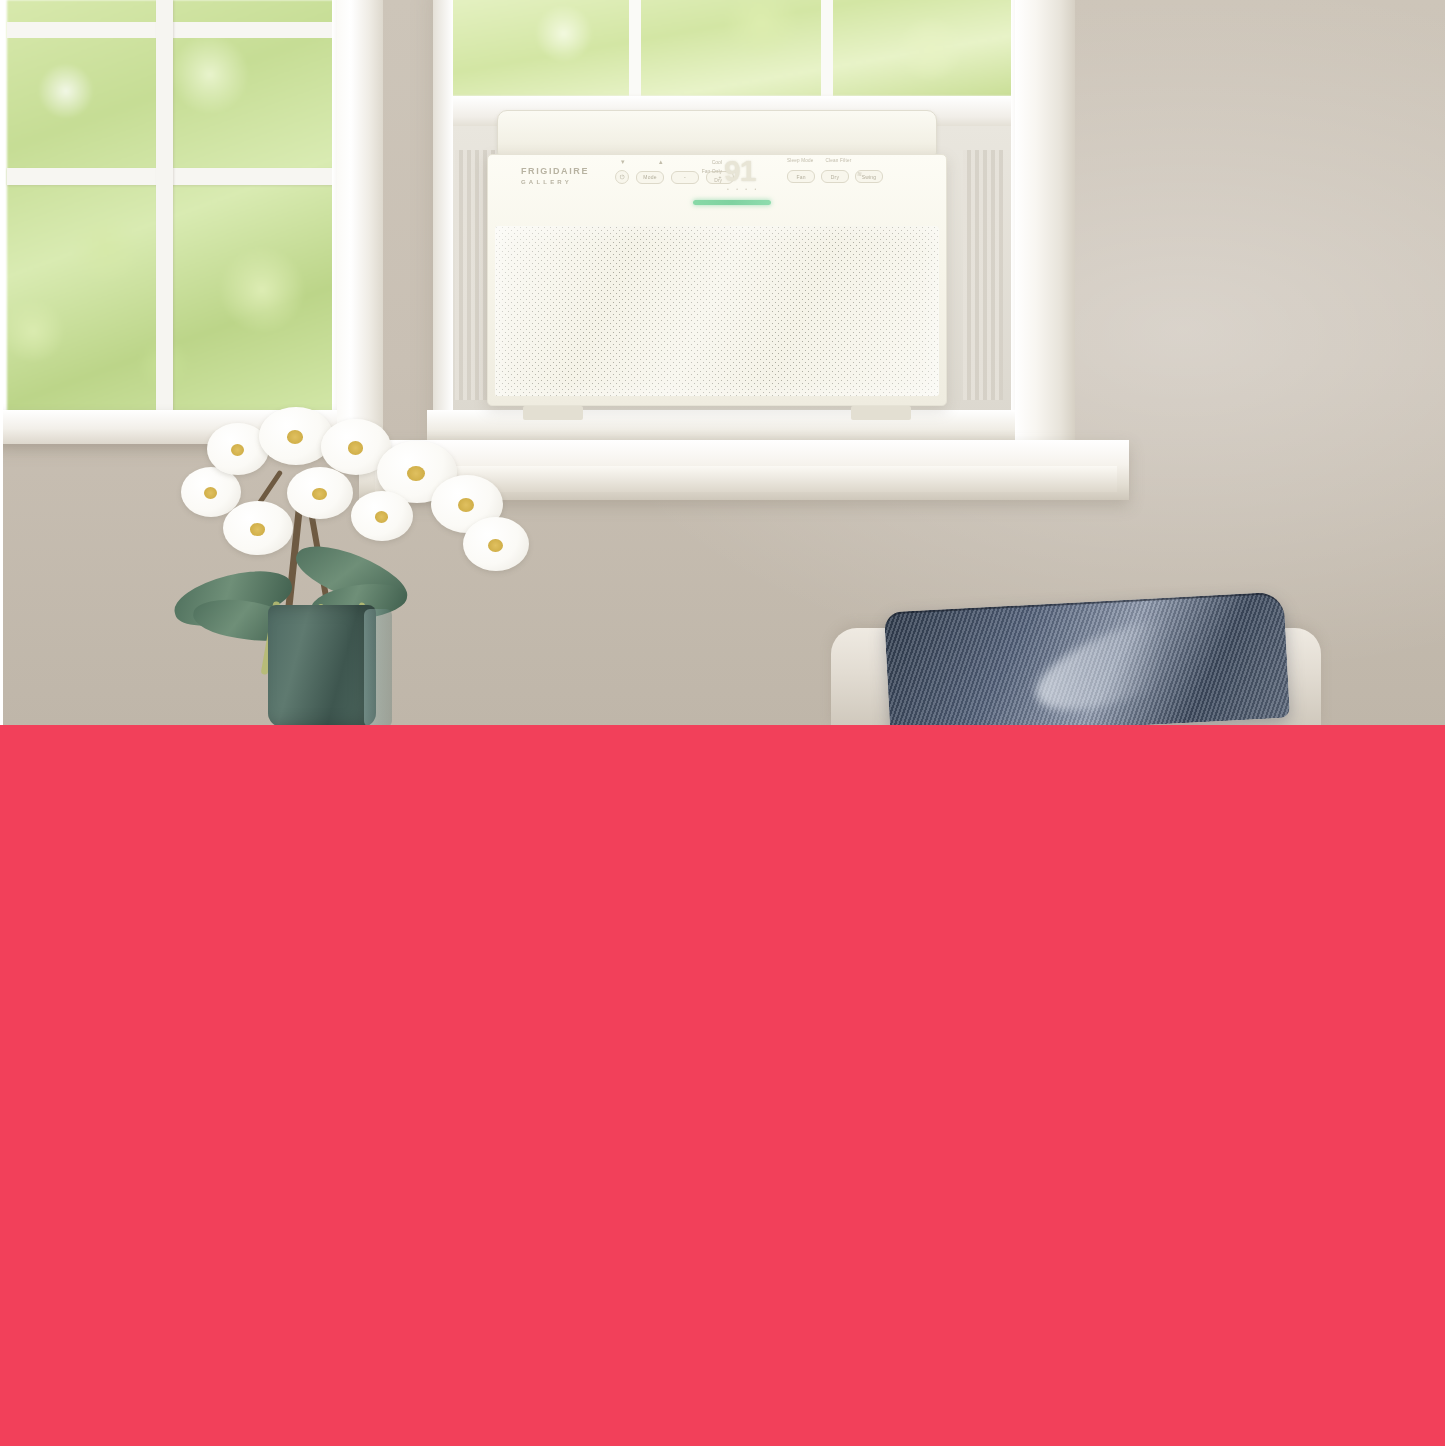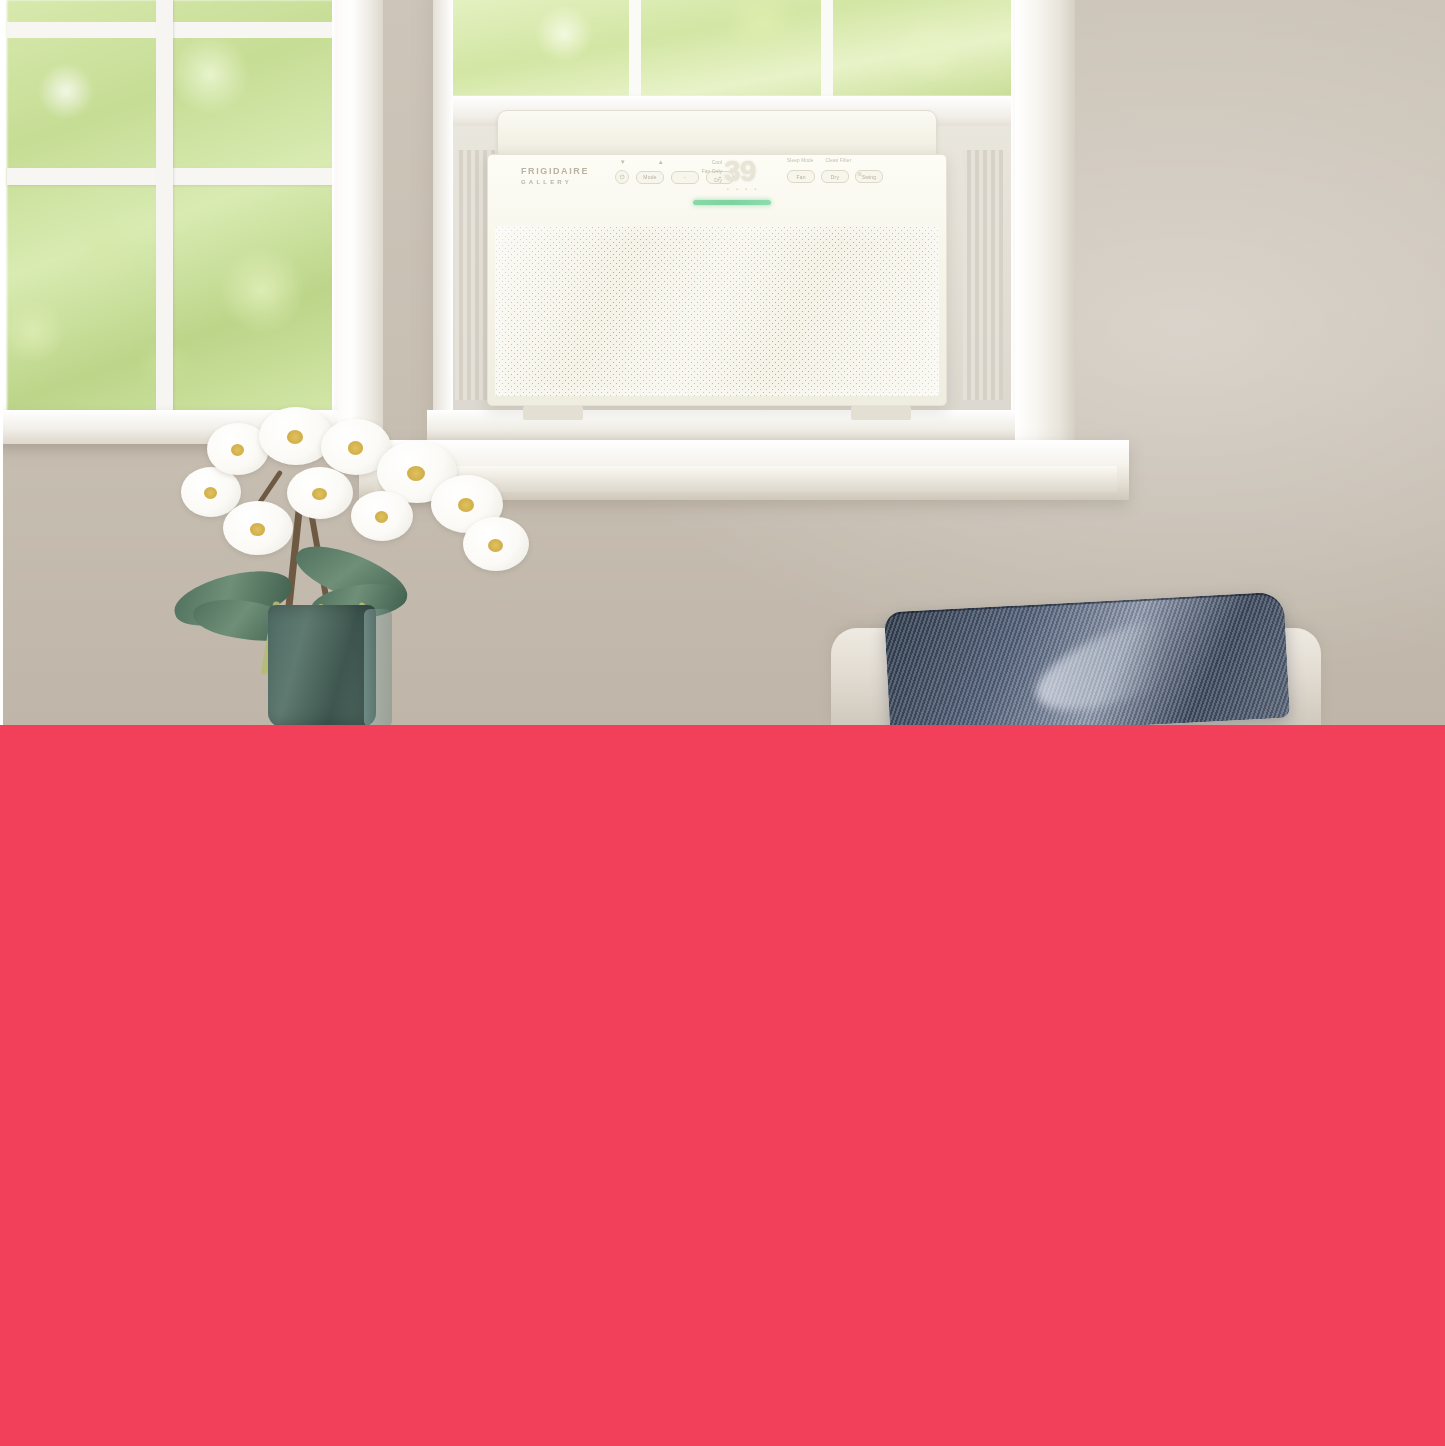--- a/index.html
+++ b/index.html
@@ -237,21 +237,21 @@
         <div class="pill">-</div>
         <div class="pill">+</div>
       </div>
 
       <div class="modes">
         <div>Cool</div>
         <div>Fan Only</div>
         <div>Dry</div>
       </div>
 
-      <div class="temp">39</div>
+      <div class="temp">91</div>
       <div class="dots">• • • •</div>
       <div class="greenbar"></div>
 
       <div class="rlabels">
         <span>Sleep Mode</span>
         <span>Clean Filter</span>
       </div>
       <div class="rbtns">
         <div class="pill">Fan</div>
         <div class="pill">Dry</div>

